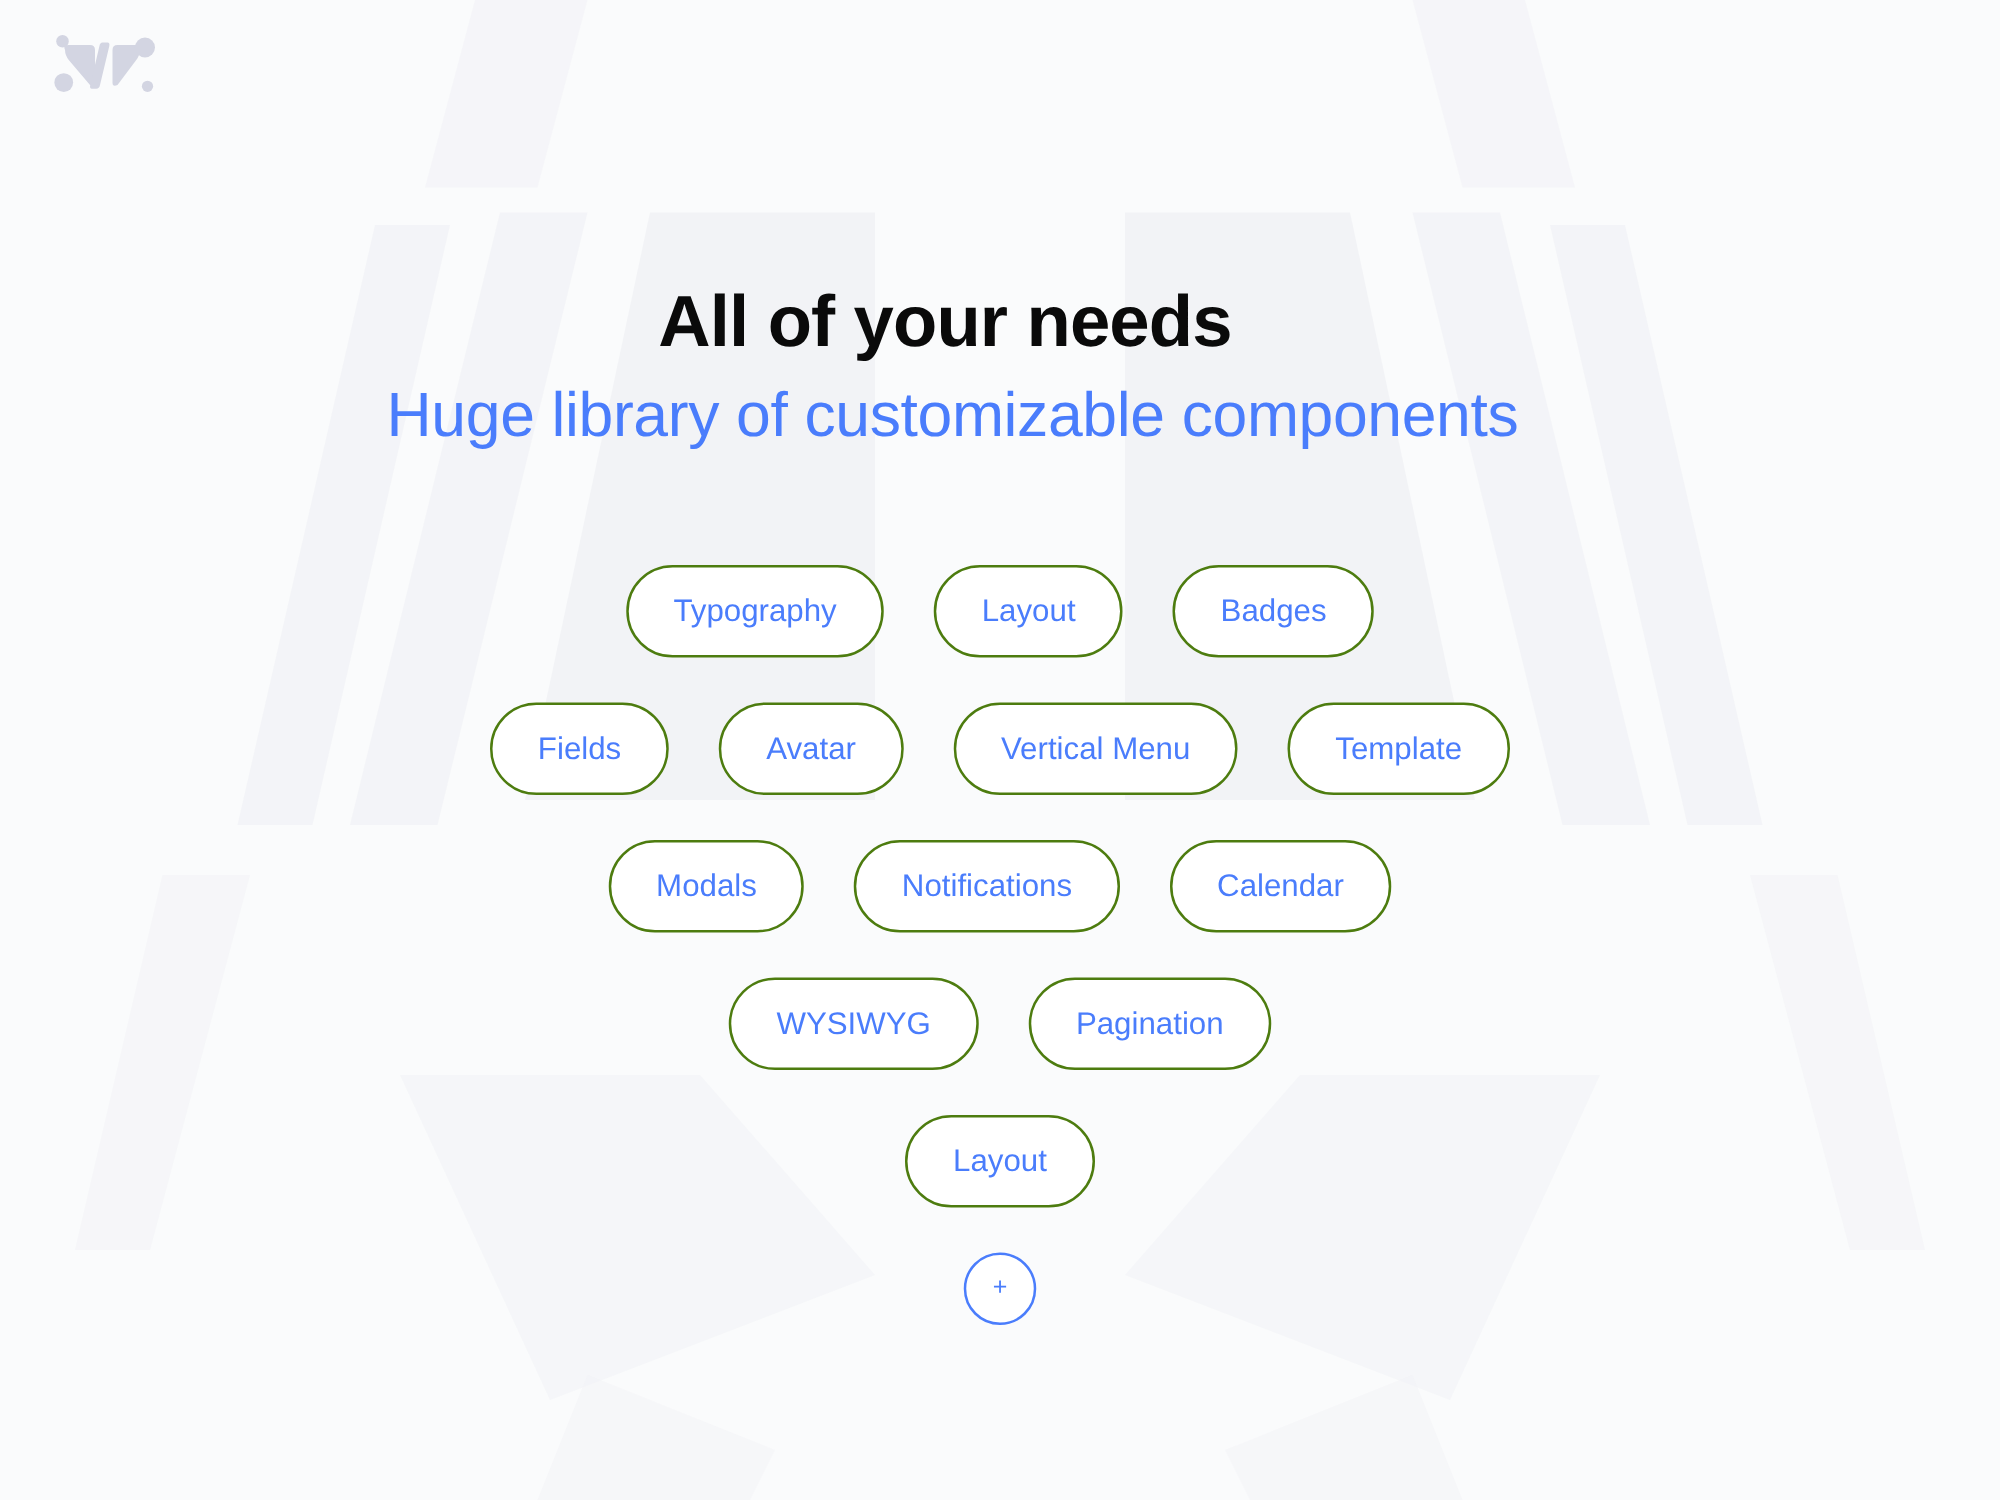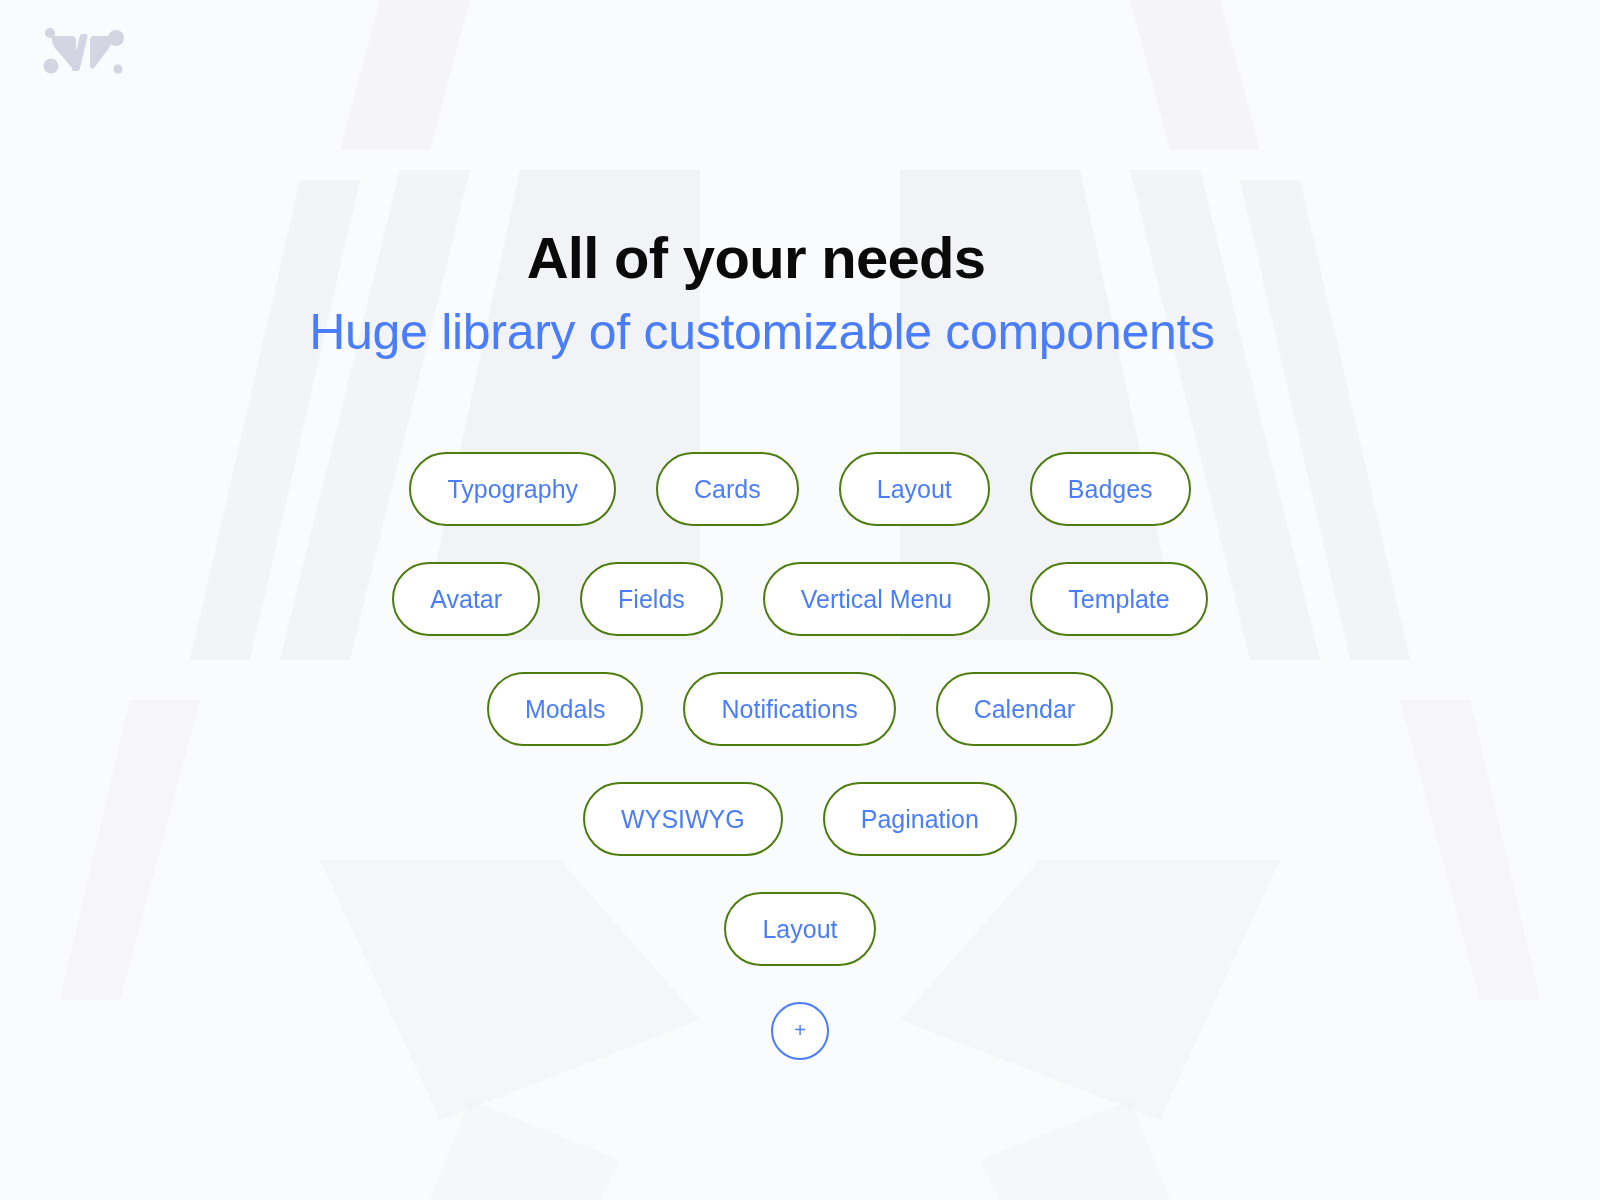--- a/index.html
+++ b/index.html
@@ -173,27 +173,26 @@
 <div id="page">
 
   <div id="headings">
     <h1 id="page-title">All of your needs</h1>
     <h2 id="page-subtitle">Huge library of customizable components</h2>
   </div>
 
   <div id="pill-rows">
       <div class="pill-row">
         <button class="pill">Typography</button>
-        <button class="pill">Cards</button>
         <button class="pill">Layout</button>
         <button class="pill">Badges</button>
       </div>
       <div class="pill-row">
+        <button class="pill">Fields</button>
         <button class="pill">Avatar</button>
-        <button class="pill">Fields</button>
         <button class="pill">Vertical Menu</button>
         <button class="pill">Template</button>
       </div>
       <div class="pill-row">
         <button class="pill">Modals</button>
         <button class="pill">Notifications</button>
         <button class="pill">Calendar</button>
       </div>
       <div class="pill-row">
         <button class="pill">WYSIWYG</button>

